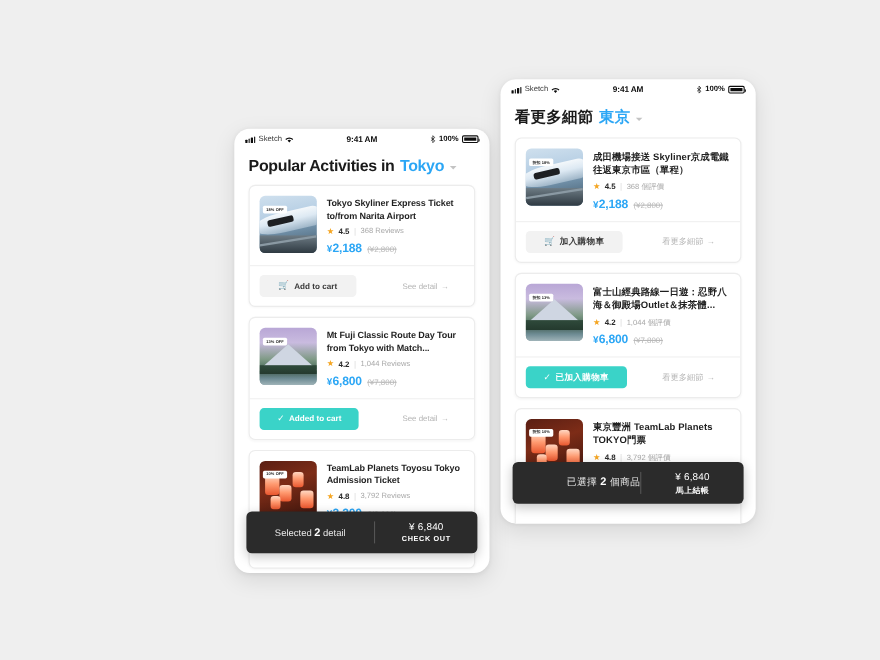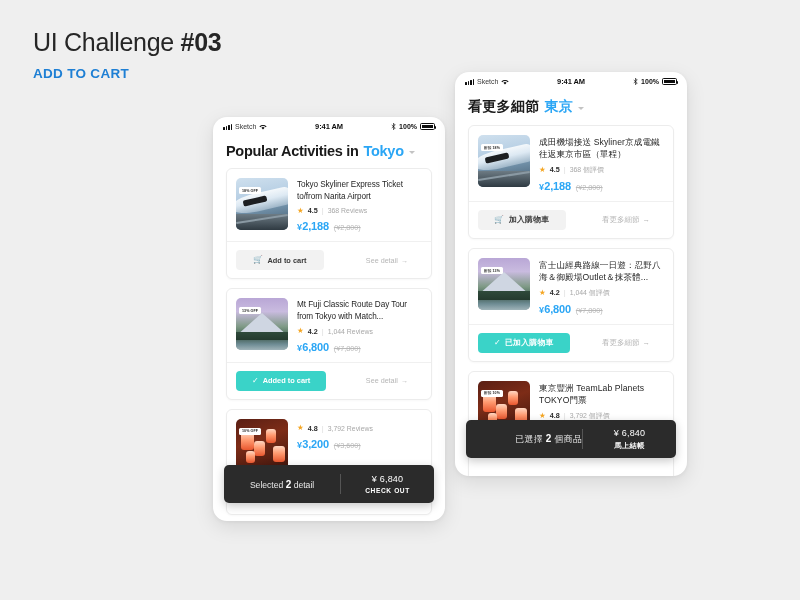--- a/index.html
+++ b/index.html
@@ -124,21 +124,21 @@
     background: linear-gradient(180deg,#ffd7c2 0%,#ff9a70 45%,#e9572f 100%);
   }
   .img-lant .l1{left:9%;top:26%;width:13px;height:18px}
   .img-lant .l2{left:34%;top:44%;width:11px;height:15px}
   .img-lant .l3{left:58%;top:20%;width:10px;height:14px}
   .img-lant .l4{left:72%;top:52%;width:12px;height:16px}
   .img-lant .l5{left:20%;top:62%;width:9px;height:12px}
 
   .info { flex: 1; min-width: 0; padding-top: 1px; }
   .title {
-    font-size: 8.2px; font-weight: 400; color: #1f1f1f; line-height: 1.42;
+    font-size: 8.2px; font-weight: 700; color: #1f1f1f; line-height: 1.42;
     letter-spacing: -0.08px;
   }
   .cn .title { font-size: 8.6px; letter-spacing: 0.1px; line-height: 1.45; }
   .rating { display: flex; align-items: center; gap: 4px; margin-top: 4px; }
   .star { color: #f5a623; font-size: 7.5px; line-height: 1; }
   .score { font-size: 7.2px; font-weight: 700; color: #2b2b2b; }
   .rdiv { color: #dcdcdc; font-size: 7.5px; }
   .reviews { font-size: 6.9px; color: #a8a8a8; font-weight: 400; }
   .price-row { display: flex; align-items: baseline; gap: 5px; margin-top: 5px; }
   .price { font-size: 11px; font-weight: 700; color: #2ba6f5; letter-spacing: -0.2px; }
@@ -179,24 +179,20 @@
   .co-total { font-size: 9px; color: #fff; font-weight: 400; letter-spacing: .2px; }
   .co-action { font-size: 6.6px; color: #fff; font-weight: 700; letter-spacing: .6px; margin-top: 3px; }
   .cn .co-left { font-size: 8.8px; letter-spacing: .4px; text-align: right; }
   .cn .co-action { font-size: 7.2px; letter-spacing: .4px; }
 </style>
 </head>
 <body>
 
 <div class="stage">
 
-  <div class="hdr">
-    <div class="hdr-title"><span>UI Challenge </span><b>#03</b></div>
-    <div class="hdr-sub">ADD TO CART</div>
-  </div>
 
   <div class="phone phone-a">
 
     <div class="statusbar">
       <div class="sb-left">
         <span class="sig">
             <i></i>
             <i></i>
             <i></i>
             <i></i>
@@ -292,20 +288,21 @@
         <div class="card-body">
           <div class="thumb img-lant">
             <span class="l l1"></span>
               <span class="l l2"></span>
               <span class="l l3"></span>
             <span class="l l4"></span>
               <span class="l l5"></span>
             <span class="badge">10% OFF</span>
           </div>
           <div class="info">
+            <div class="title">TeamLab Planets Toyosu Tokyo Admission Ticket</div>
             <div class="rating">
               <span class="star">★</span>
               <span class="score">4.8</span>
               <span class="rdiv">|</span>
               <span class="reviews">3,792 Reviews</span>
             </div>
             <div class="price-row">
               <span class="price"><span class="yen">¥</span><span>3,200</span></span>
               <span class="oldprice">(¥3,600)</span>
             </div>

